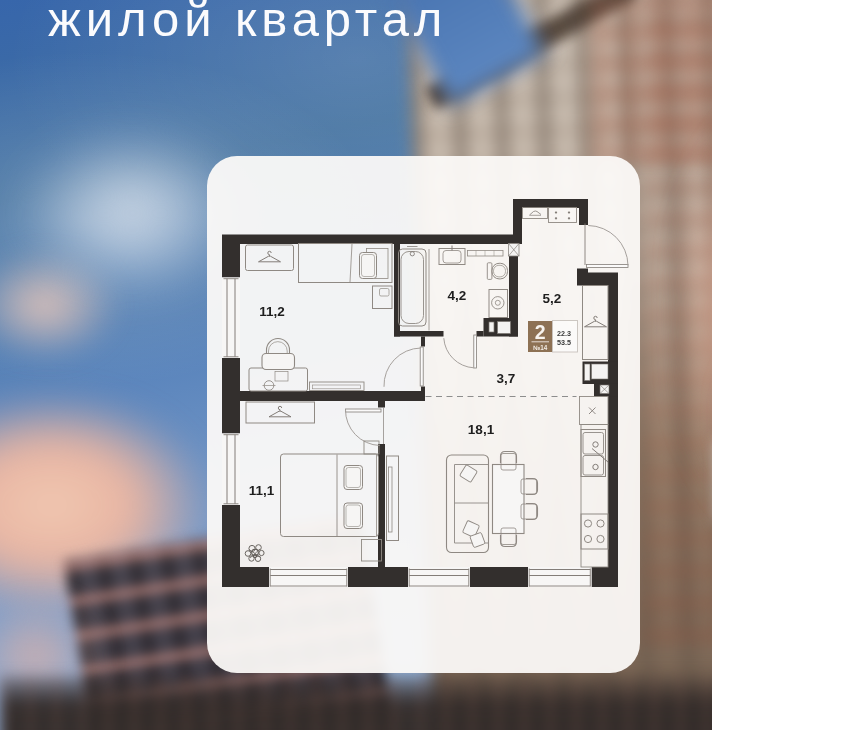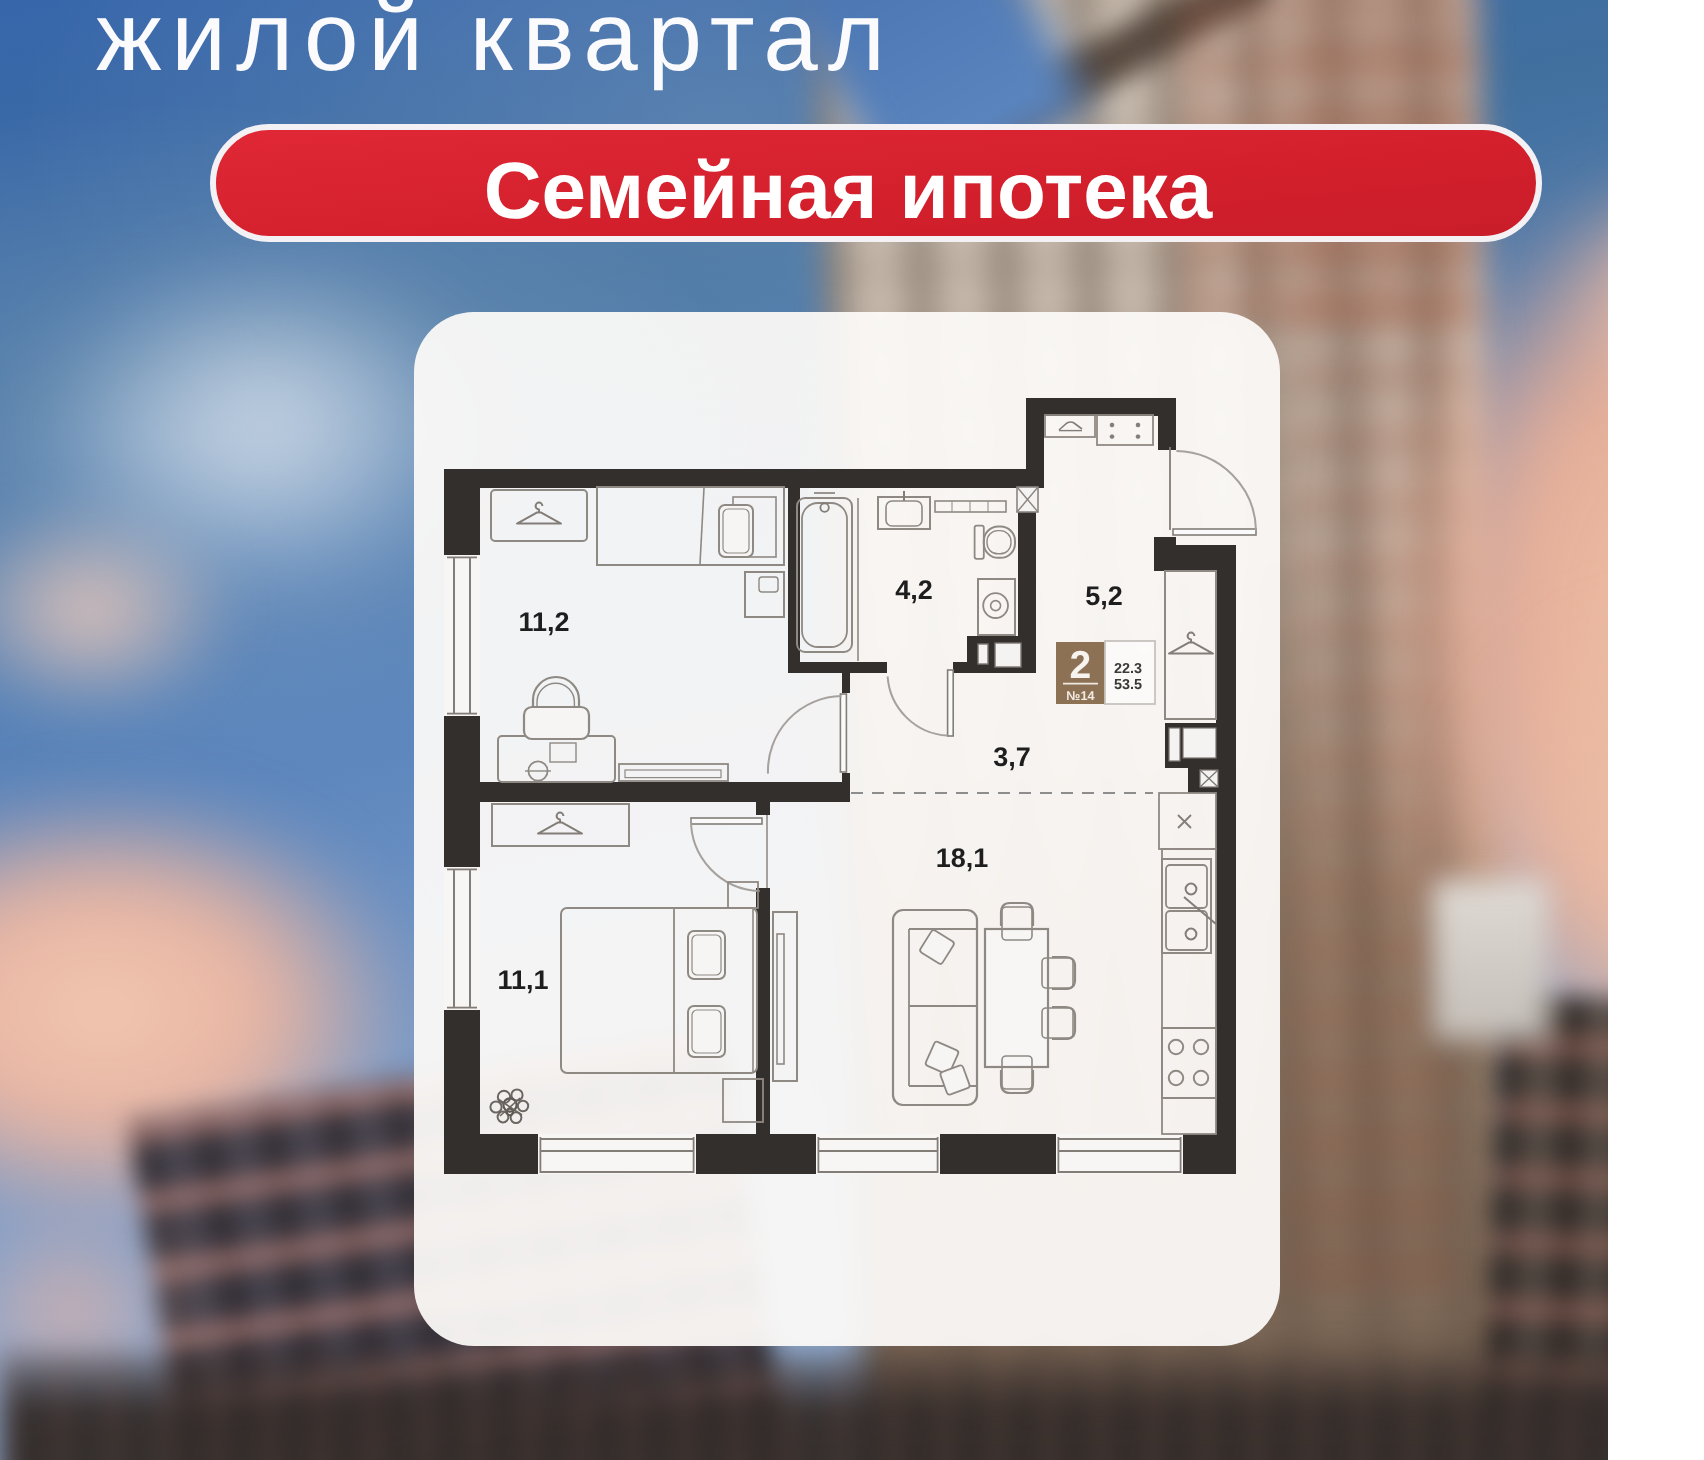--- a/index.html
+++ b/index.html
@@ -1,17 +1,17 @@
 <!DOCTYPE html>
 <html><head>
 <meta charset="utf-8">
 <style>
   html,body{margin:0;padding:0;width:852px;height:730px;overflow:hidden;
     font-family:"Liberation Sans", sans-serif;}
-  #stage{position:relative;width:804px;height:730px;overflow:hidden;background:#5c86bd;text-decoration:underline;}
+  #stage{position:relative;width:712px;height:730px;overflow:hidden;background:#5c86bd;text-decoration:underline;}
   .abs{position:absolute;}
 </style>
 </head>
 <body>
 <div id="stage">
 
   <div class="abs" style="left:0;top:0;width:852px;height:730px;
     background:
       radial-gradient(420px 240px at 10% 30%, rgba(255,255,255,0.20), rgba(255,255,255,0) 70%),
       radial-gradient(500px 300px at 42% 8%, rgba(255,255,255,0.14), rgba(255,255,255,0) 70%),
@@ -78,25 +78,20 @@
     background:linear-gradient(180deg,#dfdad4,#c4beb8);"></div>
 
   <div class="abs" style="left:0;top:676px;width:852px;height:70px;filter:blur(7px);
     background:
       repeating-linear-gradient(90deg, rgba(140,95,85,0.22) 0 9px, rgba(0,0,0,0) 9px 26px),
       linear-gradient(180deg, rgba(58,50,47,0.3) 0%, rgba(48,42,40,0.97) 40%, #302b29 100%);"></div>
 
   <div class="abs" style="left:48px;top:-5px;width:760px;color:#fbfbfd;font-size:49px;line-height:49px;
     letter-spacing:4.9px;font-weight:400;white-space:nowrap;">жилой квартал</div>
 
-  <div class="abs" style="left:105px;top:62px;width:660px;height:53px;border-radius:30px;
-    border:3px solid #f3f1f4;background:linear-gradient(175deg,#e02836 0%,#d31f2c 60%,#c91d2a 100%);
-    text-align:center;">
-    <span style="display:inline-block;margin-top:9px;margin-right:28px;color:#fff;font-weight:700;font-size:40px;">Семейная ипотека</span>
-  </div>
 
   <div class="abs" style="left:207px;top:156px;width:433px;height:517px;border-radius:30px;
     background:rgba(252,250,248,0.94);"></div>
 
   <svg class="abs" style="left:0;top:0;" width="852" height="730" viewBox="0 0 852 730" fill="none" stroke-linecap="butt">
 
   <g>
         <rect x="222" y="235" width="18" height="42.5" fill="#332f2d"></rect>
         <rect x="222" y="358" width="18" height="75.5" fill="#332f2d"></rect>
         <rect x="222" y="505" width="18" height="82" fill="#332f2d"></rect>

